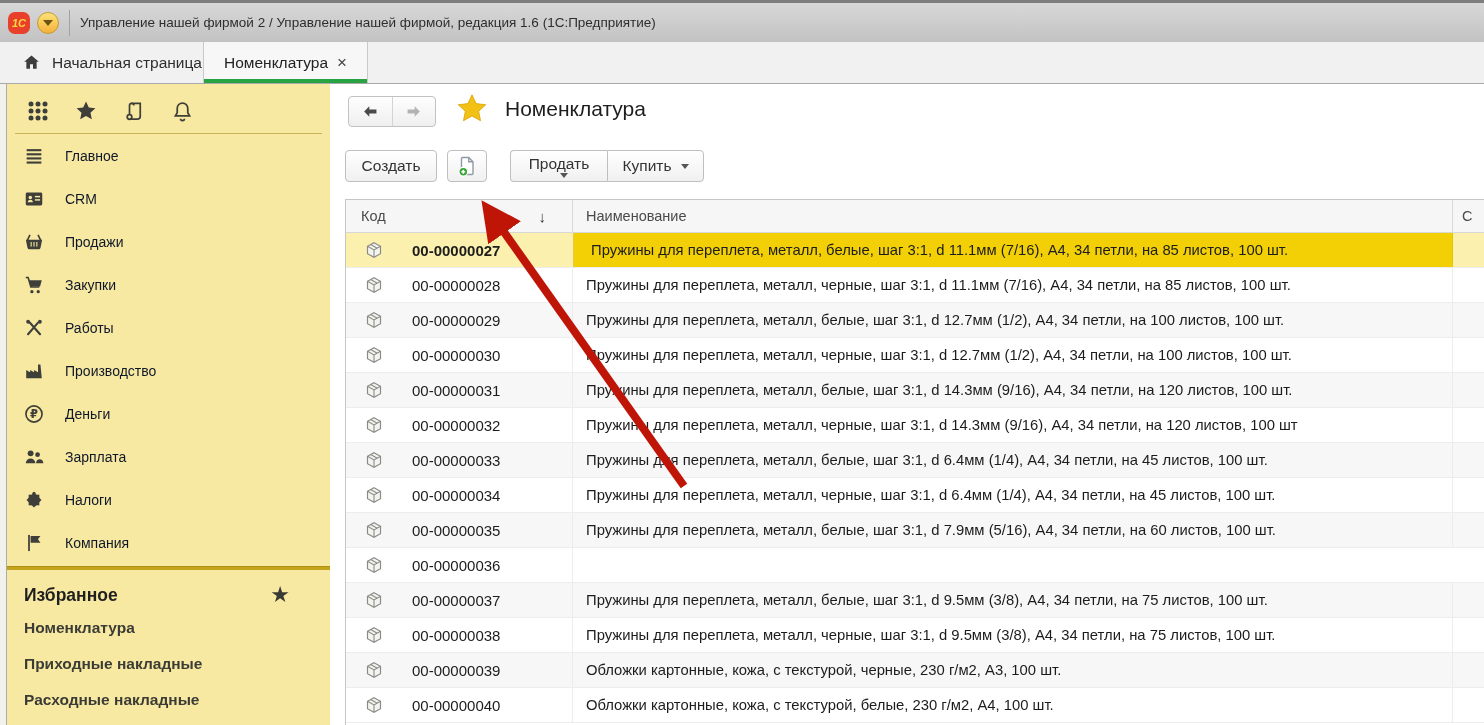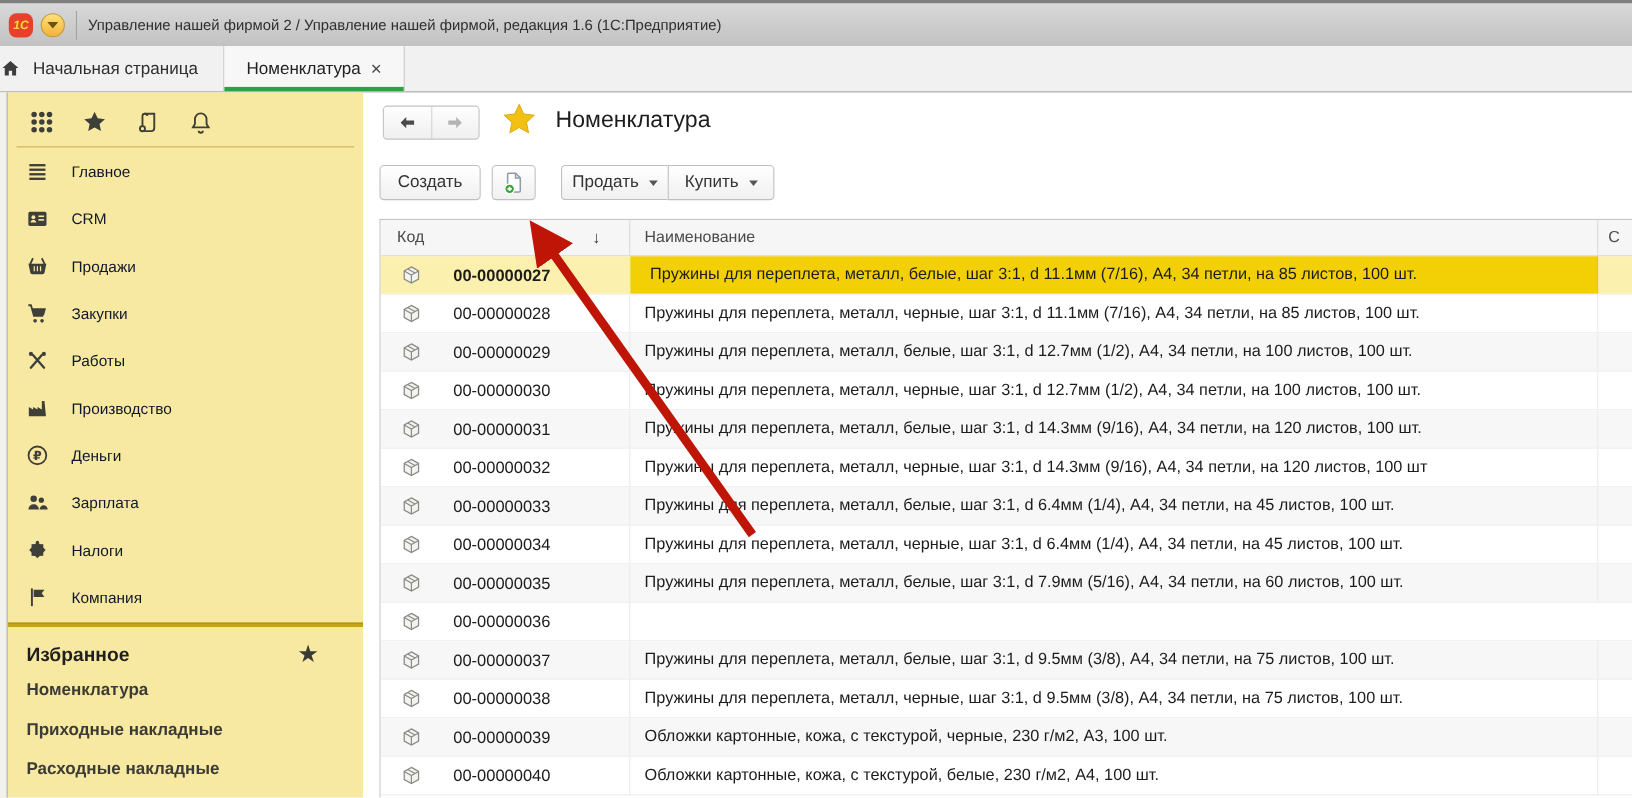--- a/index.html
+++ b/index.html
@@ -30,21 +30,21 @@
     box-sizing:border-box;display:flex;align-items:center;justify-content:center;
   }
   .tri-down{width:0;height:0;border-left:5px solid transparent;border-right:5px solid transparent;border-top:6px solid #6b5410;}
   .tb-sep{width:1px;height:26px;background:#a2a2a2;margin:0 10px 0 10px;}
   .tb-title{font-size:13.5px;color:#2e2e2e;white-space:nowrap;}
   
   .tabbar{
     position:absolute;left:0;top:42px;width:100%;height:42px;box-sizing:border-box;
     background:#f1f1f1;border-bottom:1px solid #a9a9a9;
   }
-  .home-tab{position:absolute;left:0;top:0;height:100%;display:flex;align-items:center;}
+  .home-tab{position:absolute;left:0;top:0;height:100%;display:flex;align-items:center;padding-left:22px;}
   .home-tab .lbl{margin-left:11px;font-size:15.5px;color:#2e2e2e;}
   .tab-sep{position:absolute;left:203px;top:0;width:1px;height:100%;background:#c9c9c9;}
   .active-tab{
     position:absolute;left:204px;top:0;width:164px;height:100%;background:#f7f7f7;
     border-right:1px solid #c9c9c9;box-sizing:border-box;
     display:flex;align-items:center;justify-content:center;
   }
   .active-tab .lbl{font-size:15.5px;color:#222;}
   .active-tab .close{margin-left:9px;font-size:17px;color:#444;line-height:1;}
   .active-tab .green{position:absolute;left:0;right:0;bottom:0;height:4px;background:var(--green);}
@@ -81,21 +81,21 @@
     border:1px solid #bfbfbf;border-radius:4px;background:linear-gradient(#ffffff,#f0f0f0);
     display:flex;align-items:center;justify-content:center;font-size:15.5px;color:#333;
   }
   .btn-create{left:0;width:92px;}
   .btn-newdoc{left:102px;width:40px;}
   .btn-group{position:absolute;top:66px;left:165px;height:32px;display:flex;}
   .grp-btn{
     height:32px;box-sizing:border-box;border:1px solid #bfbfbf;background:linear-gradient(#ffffff,#f0f0f0);
     display:flex;align-items:center;justify-content:center;font-size:15.5px;color:#333;width:97px;
   }
-  .grp-btn.first{border-radius:4px 0 0 4px;border-right:none;}
+  .grp-btn.first{border-radius:4px 0 0 4px;border-right:none;flex-direction:column;}
   .grp-btn.last{border-radius:0 4px 4px 0;}
   .dd{width:0;height:0;border-left:4.5px solid transparent;border-right:4.5px solid transparent;border-top:5px solid #555;margin-left:9px;}
   
   .table{
     position:absolute;left:0;top:115px;right:0;bottom:0;
     border-top:1px solid #c6c6c6;border-left:1px solid #c6c6c6;box-sizing:border-box;
     overflow:hidden;
   }
   .thead{display:flex;height:33px;background:#f6f6f6;border-bottom:1px solid #d7d7d7;box-sizing:border-box;}
   .th{display:flex;align-items:center;font-size:14.5px;color:#4a4a4a;box-sizing:border-box;}

